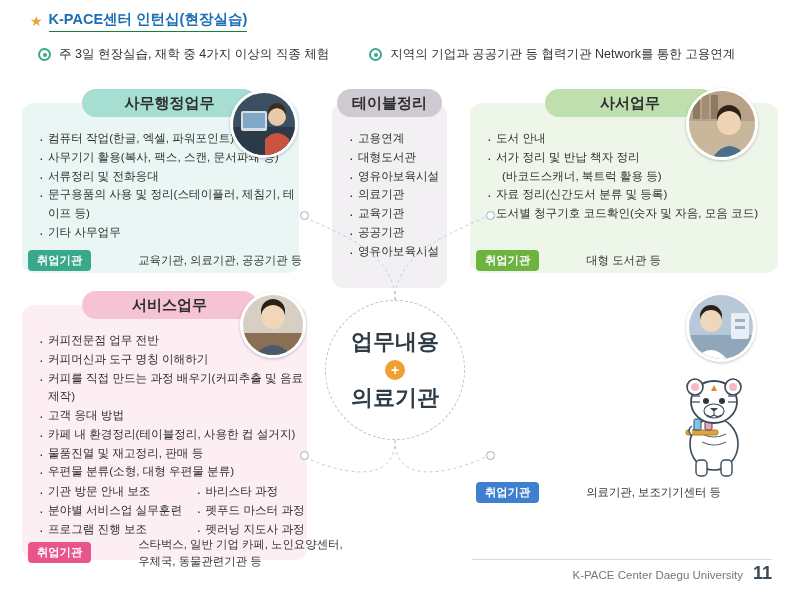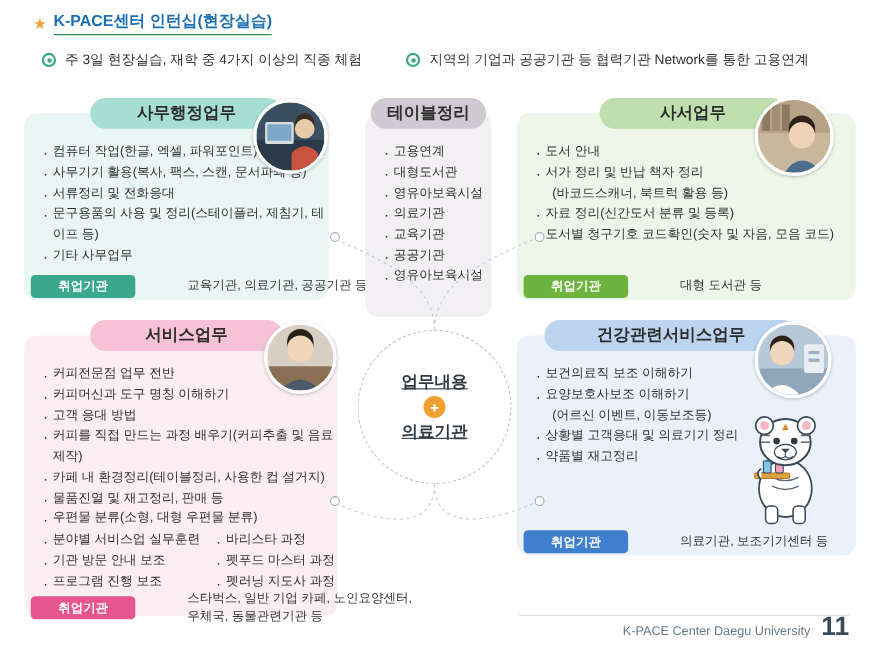--- a/index.html
+++ b/index.html
@@ -136,21 +136,21 @@
     position: absolute;
     display: flex;
     align-items: center;
     gap: 8px;
     font-size: 11.4px;
   }
   .emp-tag {
     color: #fff;
     font-weight: bold;
     font-size: 11.3px;
-    padding: 3px 25px;
+    padding: 3px 9px;
     border-radius: 4px;
     white-space: nowrap;
   }
   .emp-text {
     color: #333;
     line-height: 1.45;
     margin-left: 39px;
   }
 
   
@@ -201,24 +201,23 @@
     border: 1px dashed #b9c4cc;
     box-sizing: border-box;
     display: flex;
     flex-direction: column;
     align-items: center;
     justify-content: center;
     gap: 3px;
     z-index: 3;
   }
   .hub-text {
-    font-size: 15px;
+    font-size: 22px;
     font-weight: bold;
     color: #2f3b45;
-    text-decoration: underline;
   }
   .hub-plus {
     width: 20px;
     height: 20px;
     border-radius: 50%;
     background: #f0a030;
     color: #fff;
     font-size: 14px;
     font-weight: bold;
     line-height: 20px;
@@ -253,21 +252,21 @@
     display: flex;
     align-items: baseline;
     gap: 10px;
     margin-top: 12px;
   }
   .footer-text {
     font-size: 11.5px;
     color: #6b7a86;
   }
   .footer-page {
-    font-size: 24px;
+    font-size: 18px;
     font-weight: bold;
     color: #3a4a56;
   }
   .footer-rule {
     position: absolute;
     right: 28px;
     bottom: 38px;
     width: 300px;
     height: 1px;
     background: #d5dde3;
@@ -371,29 +370,29 @@
   <div class="emp" style="left:476px;top:250px;">
     <span class="emp-tag" style="background:#6cb33f">취업기관</span>
     <span class="emp-text">대형 도서관 등</span>
   </div>
 
   <div class="card" id="card-service">
     <div class="card-head" id="head-service">서비스업무</div>
     <div class="card-body">
       <div class="li">커피전문점 업무 전반</div>
       <div class="li">커피머신과 도구 명칭 이해하기</div>
+      <div class="li">커피를 직접 만드는 과정 배우기(커피추출 및 음료제작)</div>
       <div class="li">고객 응대 방법</div>
-      <div class="li">커피를 직접 만드는 과정 배우기(커피추출 및 음료제작)</div>
       <div class="li">카페 내 환경정리(테이블정리, 사용한 컵 설거지)</div>
       <div class="li">물품진열 및 재고정리, 판매 등</div>
       <div class="li">우편물 분류(소형, 대형 우편물 분류)</div>
       <div style="display:flex;margin-top:1px;">
         <div style="width:158px;">
+          <div class="li">기관 방문 안내 보조</div>
           <div class="li">분야별 서비스업 실무훈련</div>
-          <div class="li">기관 방문 안내 보조</div>
           <div class="li">프로그램 진행 보조</div>
         </div>
         <div style="width:110px;">
           <div class="li">바리스타 과정</div>
           <div class="li">펫푸드 마스터 과정</div>
           <div class="li">펫러닝 지도사 과정</div>
         </div>
       </div>
     </div>
   </div>
@@ -405,30 +404,20 @@
       <path d="M18 22 a12 12 0 0 1 24 0 v-6 a12 12 0 0 0 -24 0z" fill="#2a2018"></path>
       <path d="M12 60 q18 -20 36 0z" fill="#4a5a6b"></path>
     </svg>
   </div>
   <div class="emp" style="left:28px;top:536px;align-items:flex-start;">
     <span class="emp-tag" style="background:#e8548c;margin-top:6px;">취업기관</span>
     <span class="emp-text" style="white-space:pre-line;">스타벅스, 일반 기업 카페, 노인요양센터,
 우체국, 동물관련기관 등</span>
   </div>
 
-  <div class="card" id="card-health">
-    <div class="card-head" id="head-health">건강관련서비스업무</div>
-    <div class="card-body">
-      <div class="li">보건의료직 보조 이해하기</div>
-      <div class="li">요양보호사보조 이해하기</div>
-      <div class="li sub">(어르신 이벤트, 이동보조등)</div>
-      <div class="li">상황별 고객응대 및 의료기기 정리</div>
-      <div class="li">약품별 재고정리</div>
-    </div>
-  </div>
   <div class="photo" style="left:686px;top:292px;width:64px;height:64px;">
     <svg width="64" height="64" viewBox="0 0 64 64">
       <rect width="64" height="64" fill="#b7c8d8"></rect>
       <rect x="0" y="40" width="64" height="24" fill="#8fa6bb"></rect>
       <circle cx="22" cy="26" r="11" fill="#f0d6bb"></circle>
       <path d="M11 26 a11 11 0 0 1 22 0 v-5 a11 11 0 0 0 -22 0z" fill="#2b2119"></path>
       <path d="M6 64 q16 -18 32 0z" fill="#ffffff"></path>
       <rect x="42" y="18" width="18" height="26" rx="2" fill="#e8eef4"></rect>
       <rect x="46" y="24" width="10" height="3" fill="#9bb0c4"></rect>
       <rect x="46" y="31" width="10" height="3" fill="#9bb0c4"></rect>

